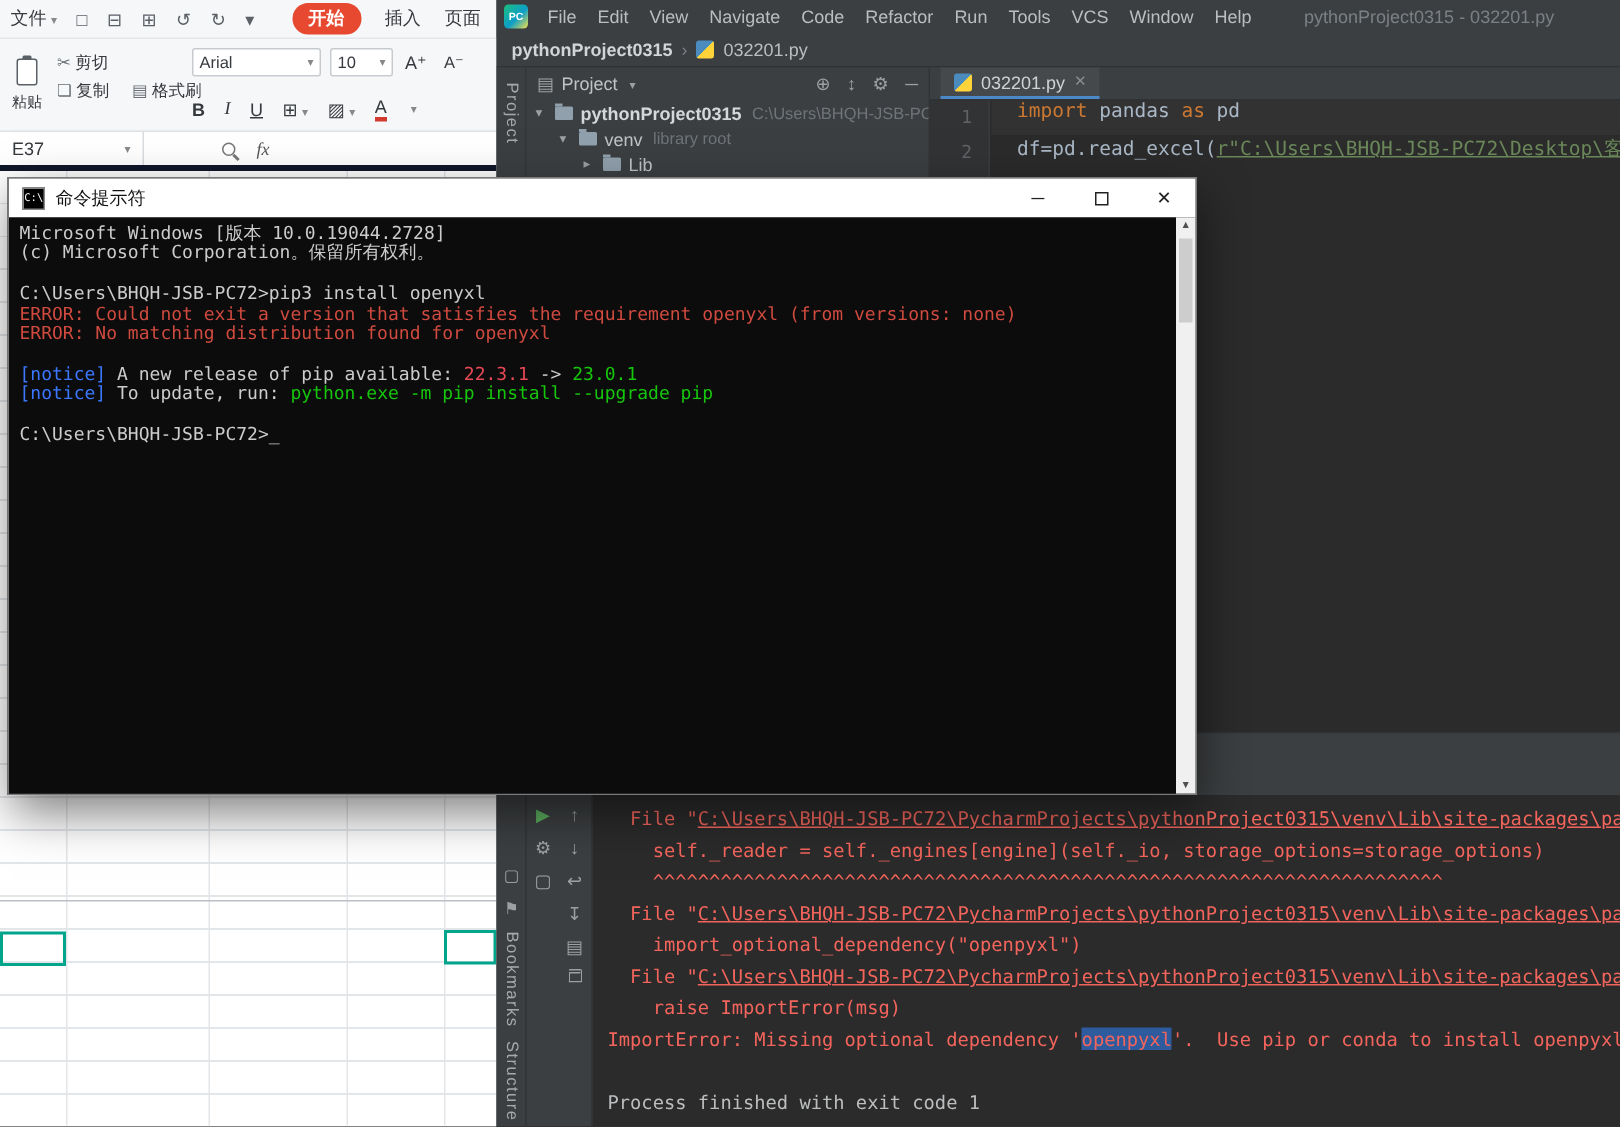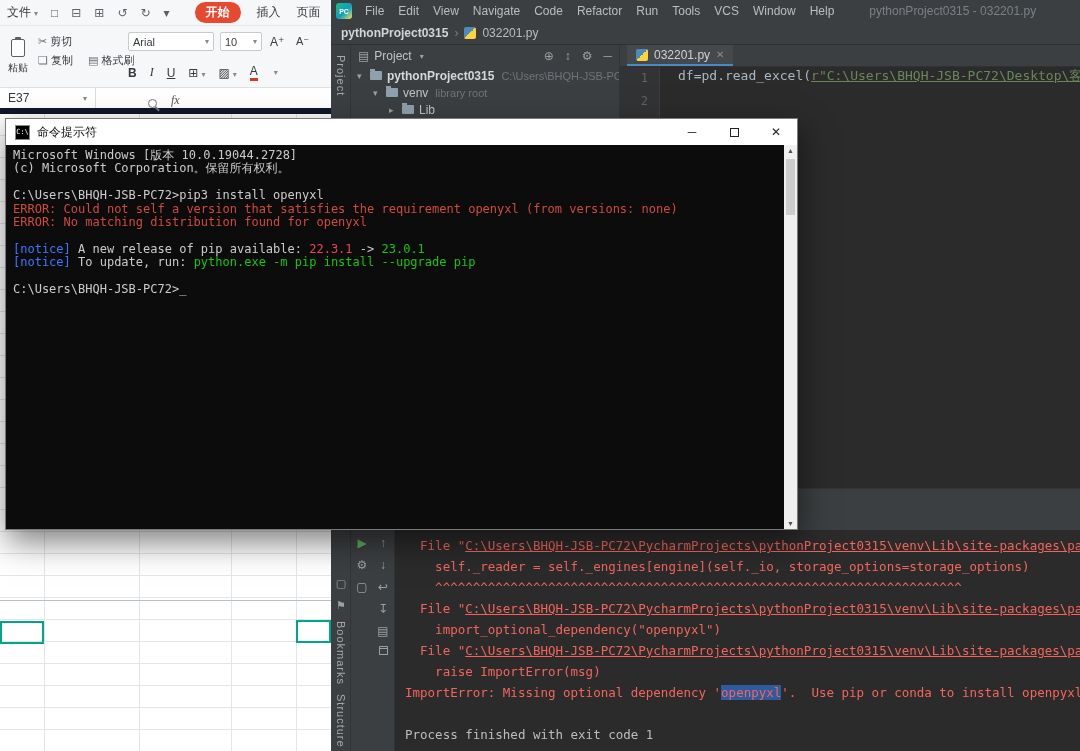--- a/index.html
+++ b/index.html
@@ -16,21 +16,21 @@
 .xl-ribbon{position:relative;height:62px;background:#f6f7f9;border-bottom:1px solid #e0e2e5}
 .paste-btn{position:absolute;left:4px;top:4px;width:28px;height:54px;display:flex;flex-direction:column;align-items:center;justify-content:center;gap:4px}
 .clip-icon{width:14px;height:18px;border:1px solid #596066;border-radius:2px;position:relative;background:#fff}
 .clip-icon::before{content:"";position:absolute;left:3px;top:-3px;width:6px;height:3px;background:#596066;border-radius:1px}
 .paste-label{font-size:10px;color:#36393d}
 .mini{position:absolute;font-size:11px;color:#36393d;display:flex;align-items:center;gap:3px;white-space:nowrap}
 .micon{color:#6a7076;font-size:11px}
 .xl-select{position:absolute;height:19px;background:#fff;border:1px solid #c7cbd0;border-radius:2px;font-size:11px;color:#36393d;display:flex;align-items:center;padding:0 4px;justify-content:space-between}
 .fmt-row{position:absolute;left:128px;top:38px;display:flex;gap:13px;align-items:center;font-size:12px;color:#36393d}
 .fb{font-weight:bold}.fi{font-style:italic;font-family:"Liberation Serif",serif}.fu{text-decoration:underline}
-.xl-formula{height:26px;background:#fff;border-bottom:6px solid #0f172a;display:flex;align-items:flex-end;font-size:12px;color:#36393d}
+.xl-formula{height:26px;background:#fff;border-bottom:4px solid #0f172a;display:flex;align-items:center;font-size:12px;color:#36393d}
 .name-box{width:96px;height:100%;display:flex;align-items:center;padding:0 8px;border-right:1px solid #dadde0;justify-content:space-between}
 .mag-icon{width:9px;height:9px;border:1.5px solid #777;border-radius:50%;position:relative;margin-left:52px;flex:none}
 .mag-icon::after{content:"";position:absolute;width:5px;height:1.5px;background:#777;transform:rotate(45deg);left:6px;top:8px}
 .fx{font-style:italic;font-family:"Liberation Serif",serif;color:#555;margin-left:14px}
 .xl-grid{position:absolute;left:0;top:114px;width:331px;bottom:0;background:#fff;background-image:repeating-linear-gradient(to bottom,transparent 0,transparent 21px,#e3e6e9 21px,#e3e6e9 22px)}
 .vline{position:absolute;top:0;bottom:0;width:1px;background:#e3e6e9}
 .hline-dark{position:absolute;left:0;right:0;height:1px;background:#b9bfc6}
 .sel-cell{position:absolute;border:2px solid #00a58c}
 
 
@@ -266,20 +266,21 @@
           <span>032201.py</span>
           <span class="tab-close">✕</span>
         </div>
       </div>
       <div class="ed-body">
         <div class="ed-gutter" id="ed-gutter">
             <div class="lnum">1</div>
             <div class="lnum">2</div>
           </div>
         <div class="ed-lines" id="ed-lines">
+            <div class="cline cur"><span class="kw">import</span><span class="txt"> pandas </span><span class="kw">as</span><span class="txt"> pd</span></div>
             <div class="cline"><span class="txt">df=pd.read_excel(</span><span class="str su">r"C:\Users\BHQH-JSB-PC72\Desktop\客户持</span></div>
           </div>
       </div>
     </div>
 
     <div class="console-band"></div>
 
     <div class="pc-console">
       <div class="cons-toolbar">
         <div class="ticol" style="left:1px" id="cons-col1">
@@ -311,21 +312,21 @@
           </span>
         <span class="cmd-btn">✕</span>
       </div>
     </div>
     <div class="cmd-body">
         <div id="cmd-lines">
           <div class="tline"><span class="fg">Microsoft Windows [版本 10.0.19044.2728]</span></div>
           <div class="tline"><span class="fg">(c) Microsoft Corporation。保留所有权利。</span></div>
           <div class="tline">&nbsp;</div>
           <div class="tline"><span class="fg">C:\Users\BHQH-JSB-PC72&gt;pip3 install openyxl</span></div>
-          <div class="tline"><span class="err">ERROR: Could not self a version that satisfies the requirement openyxl (from versions: none)</span></div>
+          <div class="tline"><span class="err">ERROR: Could not exit a version that satisfies the requirement openyxl (from versions: none)</span></div>
           <div class="tline"><span class="err">ERROR: No matching distribution found for openyxl</span></div>
           <div class="tline">&nbsp;</div>
           <div class="tline"><span class="notice">[notice]</span><span class="fg"> A new release of pip available: </span><span class="old">22.3.1</span><span class="fg"> -&gt; </span><span class="new">23.0.1</span></div>
           <div class="tline"><span class="notice">[notice]</span><span class="fg"> To update, run: </span><span class="new">python.exe -m pip install --upgrade pip</span></div>
           <div class="tline">&nbsp;</div>
           <div class="tline"><span class="fg">C:\Users\BHQH-JSB-PC72&gt;</span><span class="fg cursor">_</span></div>
         </div>
       </div>
     <div class="cmd-scroll">
       <span class="scroll-arrow" style="top:2px">▲</span>

